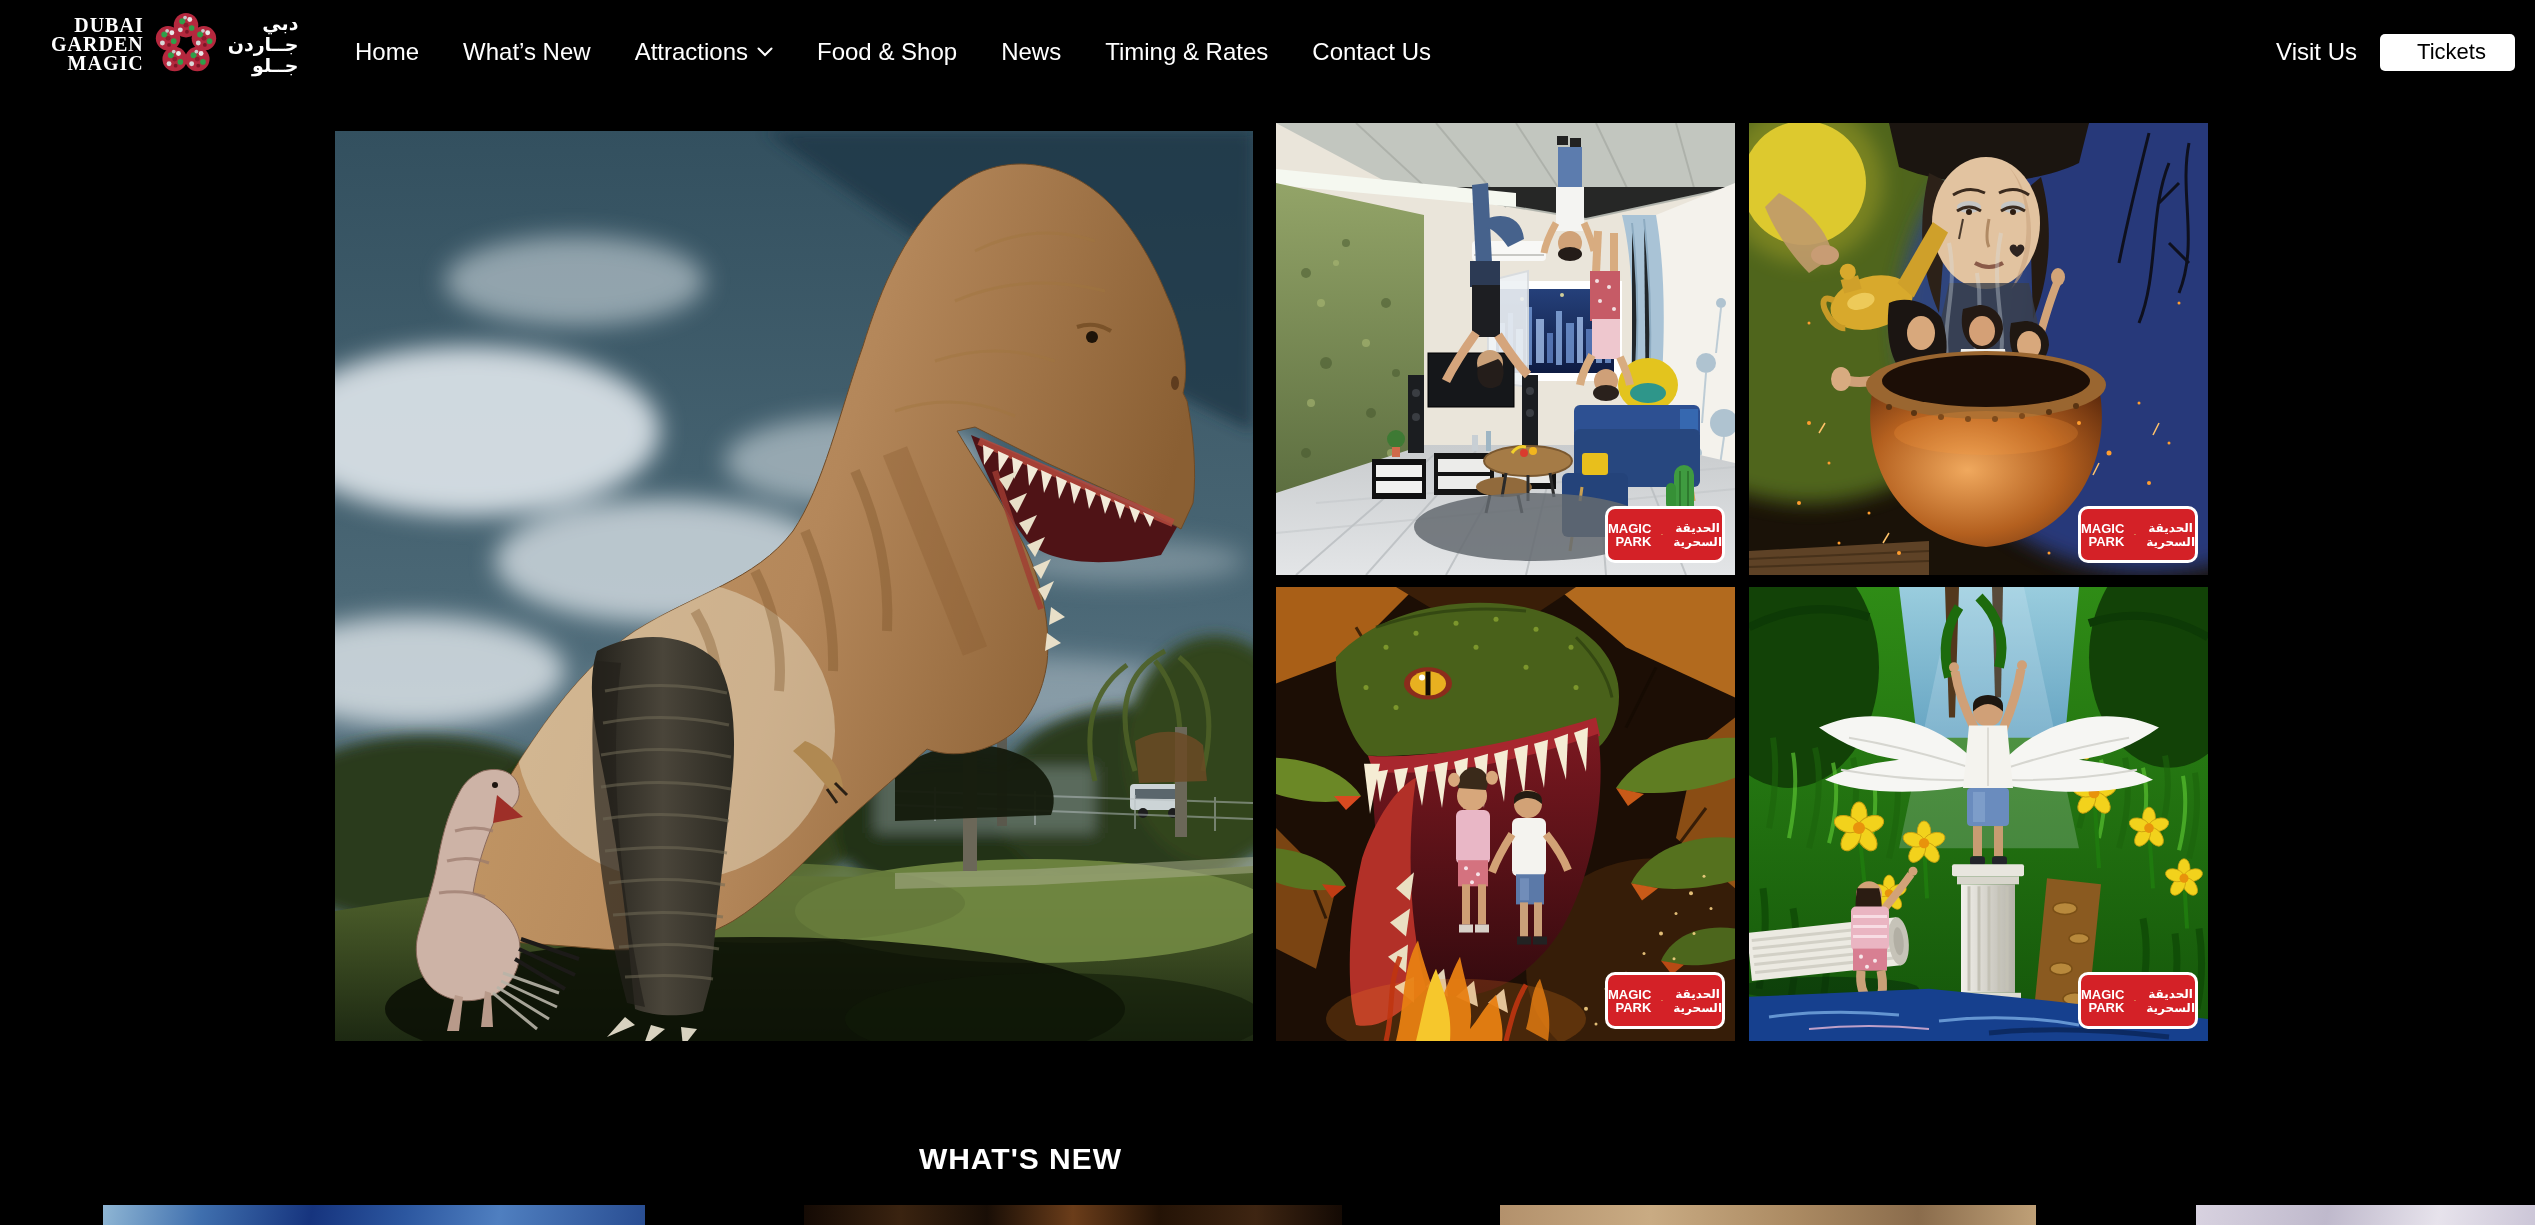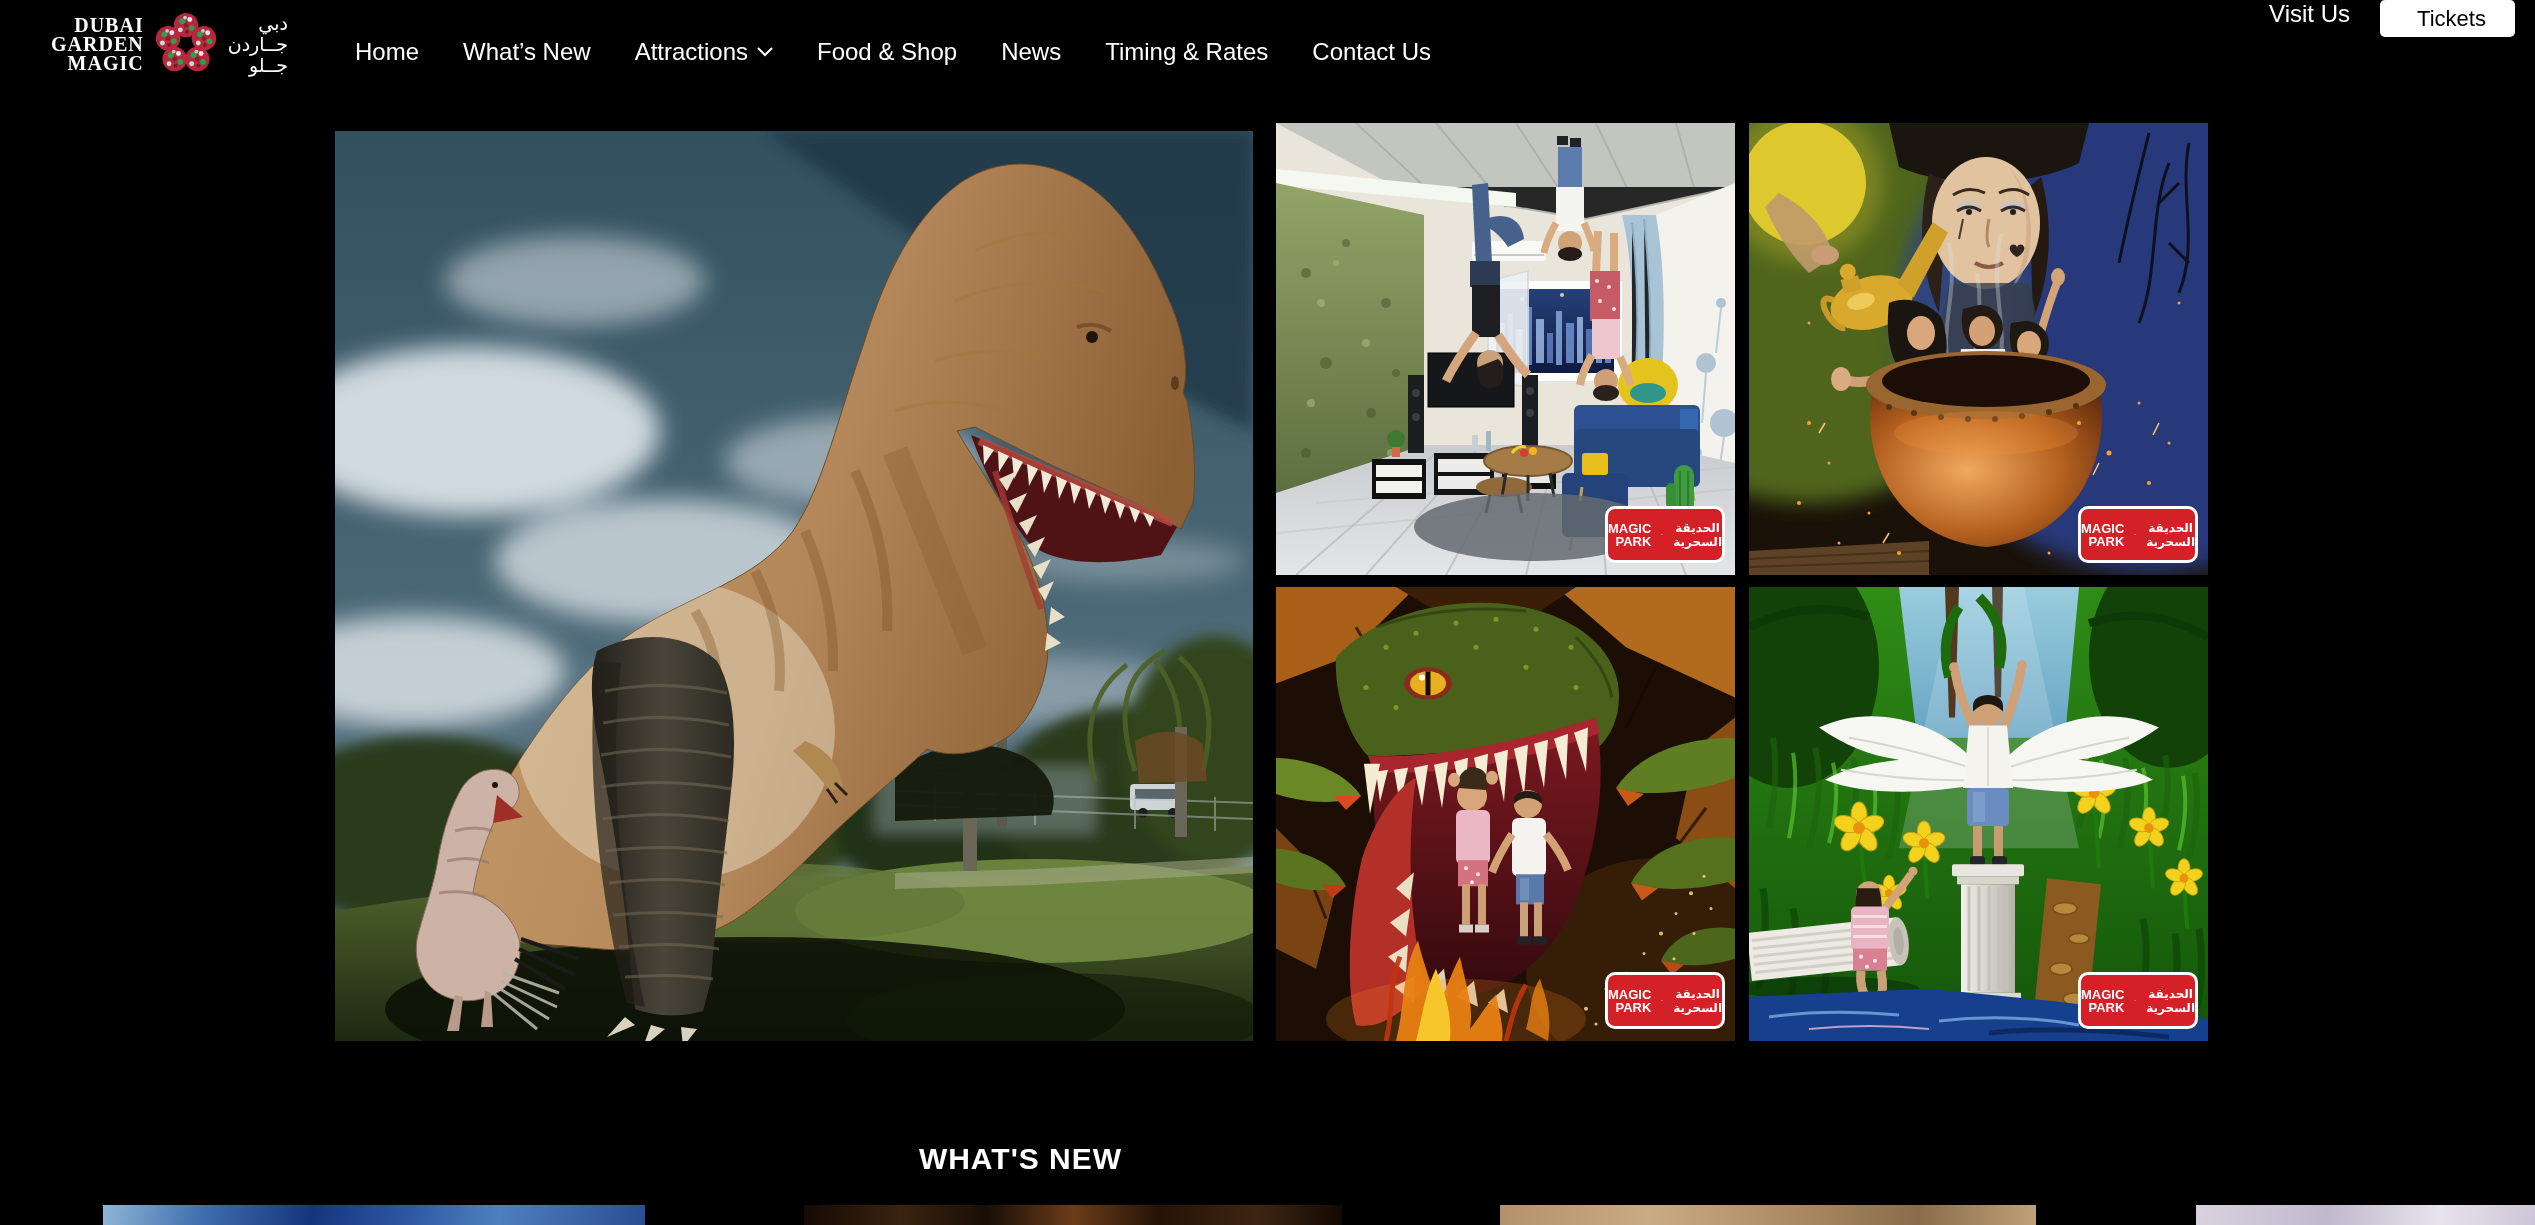--- a/index.html
+++ b/index.html
@@ -5,24 +5,24 @@
   * { margin:0; padding:0; box-sizing:border-box; }
   html,body { background:#000; }
   body { font-family:"Liberation Sans", sans-serif; }
   .page { position:relative; width:2535px; height:1225px; background:#000; overflow:hidden; }
   .abs { position:absolute; }
 
   
   .header { position:absolute; left:0; top:0; width:2535px; height:104px; background:#000;margin-left:18px; }
   .logo { position:absolute; left:33px; top:10px; display:flex; align-items:center; gap:9px; cursor:pointer; }
   .logo-en { text-align:right; color:#fff; font-family:"Liberation Serif", serif; font-weight:700; font-size:20px; line-height:19px; letter-spacing:1px; }
-  .logo-ar { text-align:right; color:#fff; font-family:"DejaVu Sans", sans-serif; font-weight:400; font-size:19px; line-height:21px; }
+  .logo-ar { text-align:right; color:#fff; font-family:"DejaVu Sans", sans-serif; font-weight:700; font-size:19px; line-height:21px; }
   .nav { position:absolute; left:337px; top:0; height:104px; display:flex; align-items:center; gap:44px; }
   .nav a { color:#fff; font-size:24px; text-decoration:none; cursor:pointer; display:flex; align-items:center; gap:9px; white-space:nowrap; }
-  .actions { position:absolute; right:38px; top:0; height:104px; display:flex; gap:30px; }
+  .actions { position:absolute; right:38px; top:0; height:104px; display:flex; align-items:center; gap:23px; }
   .visit { color:#fff; font-size:24px; text-decoration:none; cursor:pointer; }
   .tickets { width:135px; height:37px; background:#fff; color:#000; border:none; border-radius:5px; font-size:22px; font-family:"Liberation Sans",sans-serif; cursor:pointer;padding-left:8px; }
 
   
   .hero-main { left:335px; top:131px; width:918px; height:910px; overflow:hidden; cursor:pointer; }
   .tile { overflow:hidden; cursor:pointer; }
   .t1 { left:1276px; top:123px;  width:459px; height:452px; }
   .t2 { left:1749px; top:123px;  width:459px; height:452px; }
   .t3 { left:1276px; top:587px;  width:459px; height:454px; }
   .t4 { left:1749px; top:587px;  width:459px; height:454px; }

